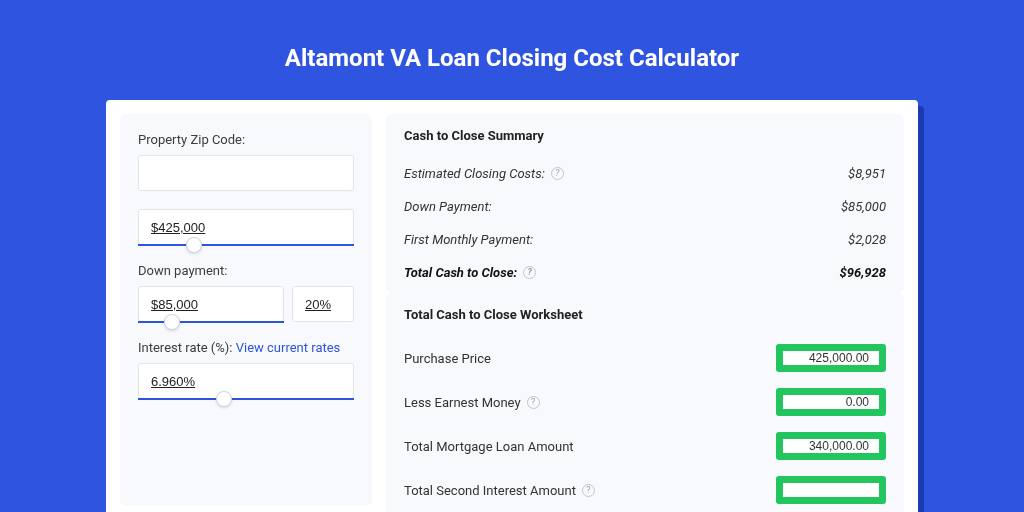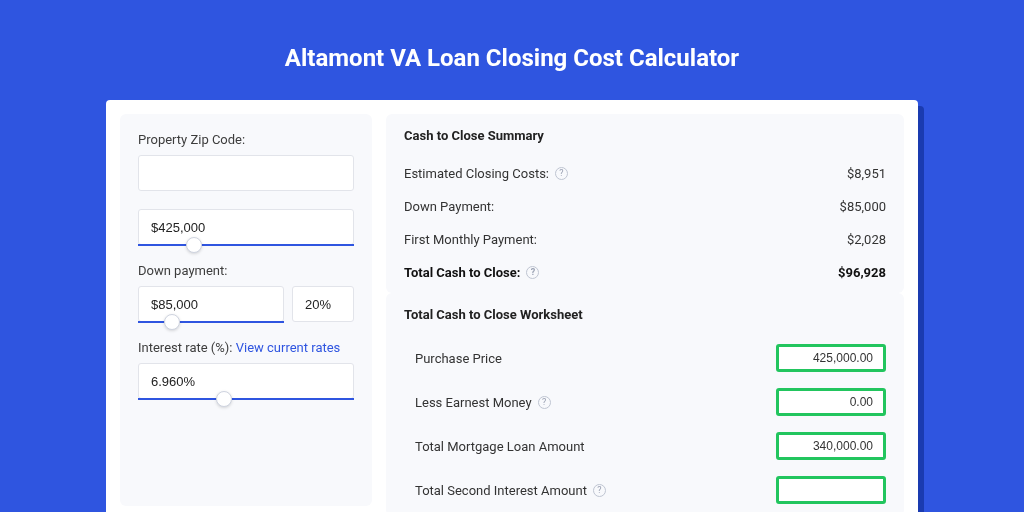--- a/index.html
+++ b/index.html
@@ -58,20 +58,21 @@
   .label a { color: #2f55e0; text-decoration: none; }
   .input {
     width: 100%;
     height: 36px;
     border: 1px solid #e2e4ea;
     background: #ffffff;
     border-radius: 3px;
     font-size: 13px;
     color: #222;
     padding: 0 12px;
+    text-decoration: underline;
   }
   .input::placeholder { color: #888; }
   .row2 { display: flex; gap: 8px; }
   .row2 .input:first-child { flex: 1; }
   .row2 .input.small { width: 62px; flex: none; }
 
   .slider-wrap { position: relative; }
   .slider-track {
     position: absolute;
     left: 0; right: 0;
@@ -103,20 +104,21 @@
     color: #222;
     margin-bottom: 14px;
   }
   .srow {
     display: flex;
     justify-content: space-between;
     align-items: center;
     font-size: 13px;
     color: #333;
     padding: 9px 0;
+    font-style: italic;
   }
   .srow.bold { font-weight: 700; color: #111; }
   .srow .lab { display: flex; align-items: center; gap: 6px; }
   .help {
     width: 13px; height: 13px;
     border: 1px solid #bfc5d2;
     border-radius: 50%;
     display: inline-flex;
     align-items: center;
     justify-content: center;
@@ -125,27 +127,26 @@
     line-height: 1;
   }
 
   .wrow {
     display: flex;
     justify-content: space-between;
     align-items: center;
     font-size: 13px;
     color: #333;
     padding: 8px 0;
-    margin-left: 11px;
   }
   .wrow .lab { display: flex; align-items: center; gap: 6px; }
   .valbox {
     width: 110px;
     height: 28px;
-    border: 3px solid #22c55e;
+    border: 7px solid #22c55e;
     background: #ffffff;
     border-radius: 3px;
     font-size: 12px;
     color: #333;
     text-align: right;
     padding: 0 10px;
   }
 </style>
 </head>
 <body>

